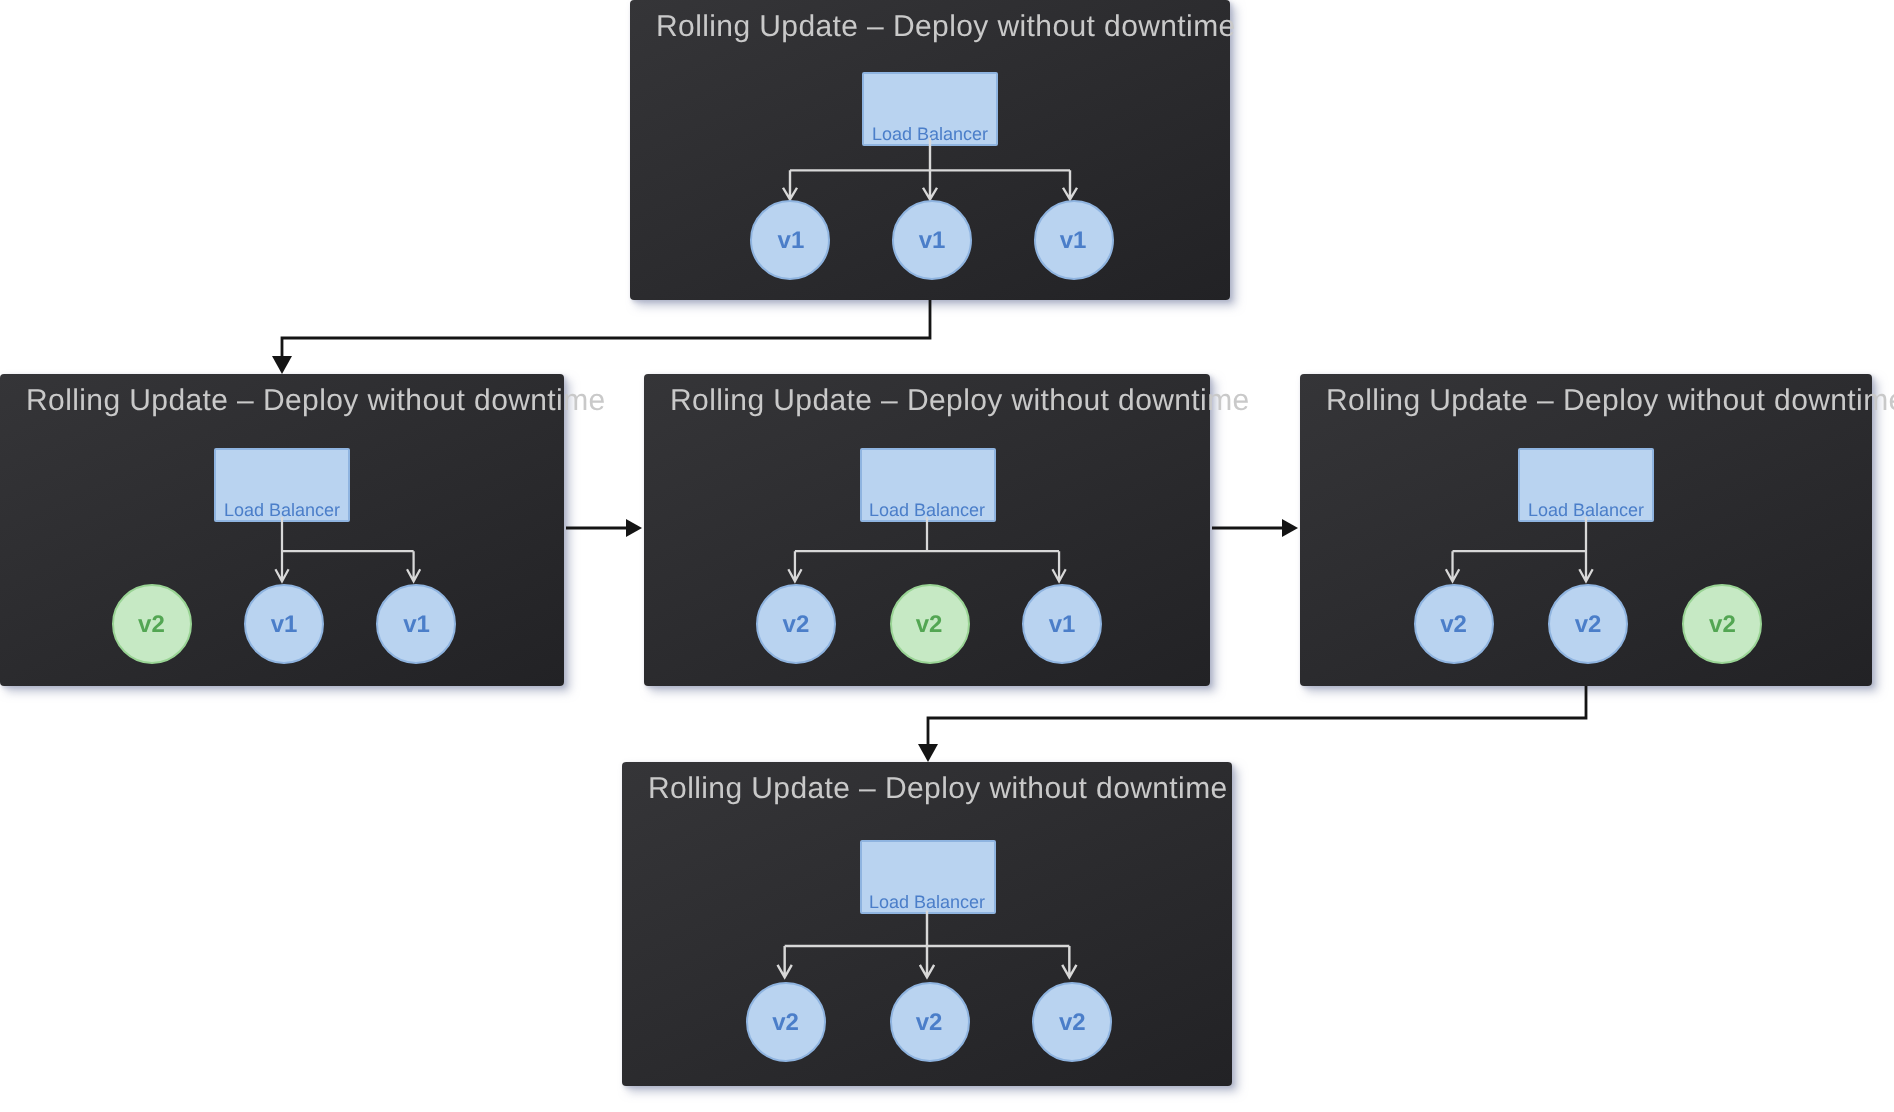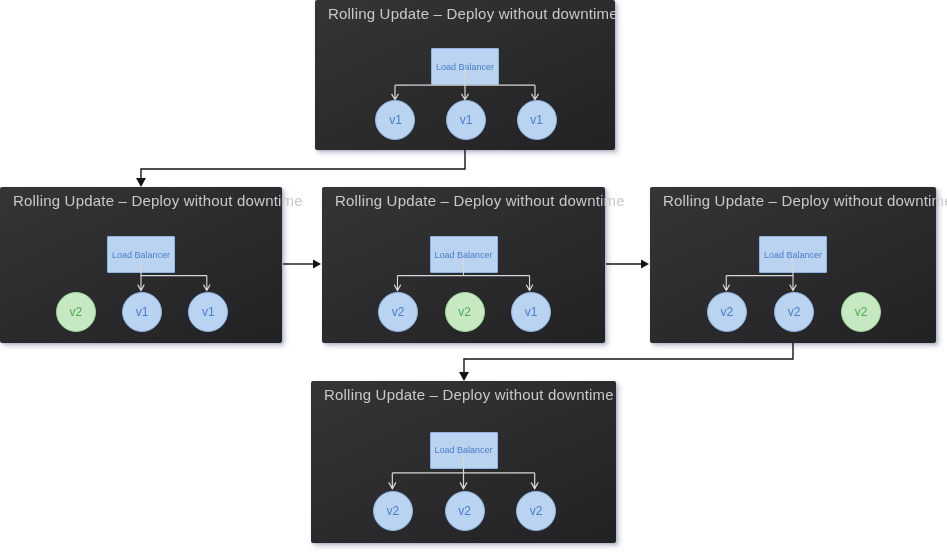--- a/index.html
+++ b/index.html
@@ -20,30 +20,30 @@
 
   .panel-title{
     position:absolute;left:13px;top:5px;right:6px;
     color:var(--title-text);font-size:15px;font-weight:400;letter-spacing:.2px;
     white-space:nowrap;
   }
   .lb-box{
     position:absolute;left:50%;top:24%;transform:translateX(-50%);
     width:66px;height:35px;
     background:var(--blue-fill);border:1px solid var(--blue-border);border-radius:1px;
-    display:flex;align-items:center;justify-content:center;margin-top:12px;
+    display:flex;align-items:flex-end;justify-content:center;
   }
   .lb-box span{color:var(--blue-text);font-size:9px;}
   .wires{position:absolute;left:0;top:0;width:100%;height:100%;pointer-events:none;}
   .wires path{stroke:var(--wire);stroke-width:1.2;fill:none;}
 
   .node{
     position:absolute;width:38px;height:38px;border-radius:50%;
     display:flex;align-items:center;justify-content:center;
-    font-size:12px;top:calc(79.4% - 19px);
+    font-size:12px;top:calc(79.4% - 19px);font-weight:bold;
   }
   .node.n0{left:calc(26.5% - 19px);}
   .node.n1{left:calc(50% - 19px);}
   .node.n2{left:calc(73.5% - 19px);}
   .node.blue{background:var(--blue-fill);border:1px solid var(--blue-border);color:var(--blue-text);}
   .node.green{background:var(--green-fill);border:1px solid var(--green-border);color:var(--green-text);}
 
   .flow{position:absolute;left:0;top:0;width:947px;height:556px;pointer-events:none;}
   .flow path{stroke:var(--flow);stroke-width:1.4;fill:none;}
   .flow polygon{fill:var(--flow);}

